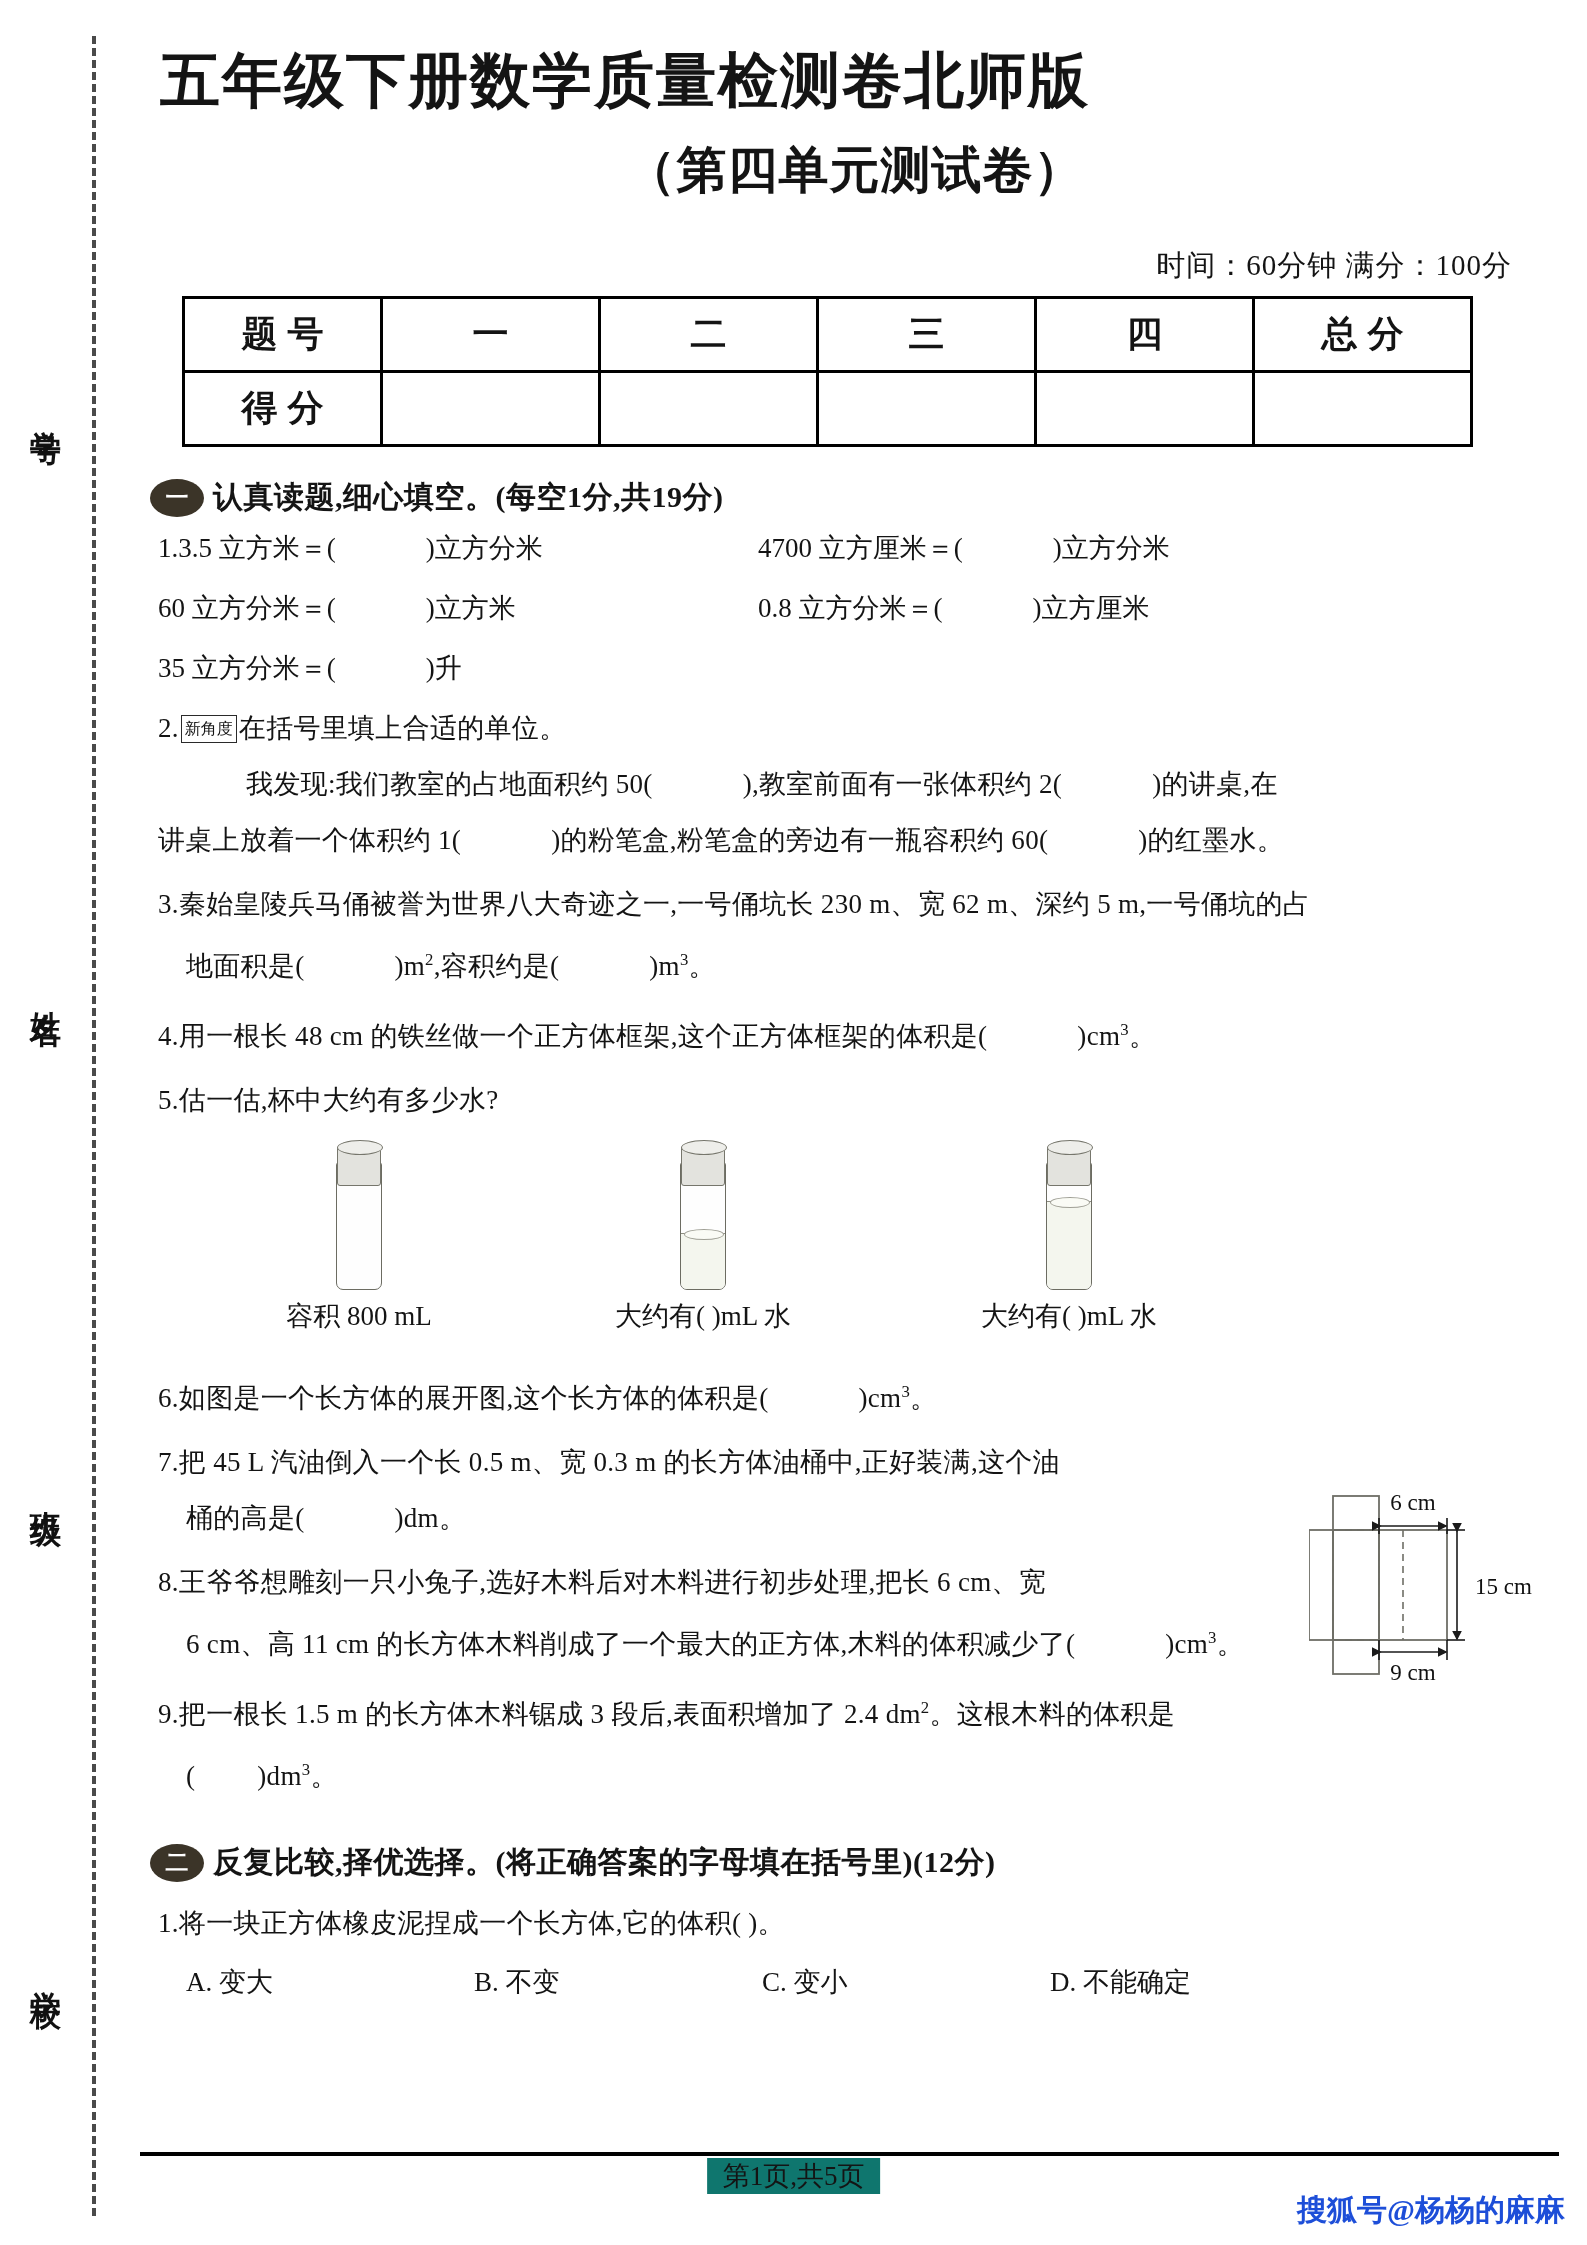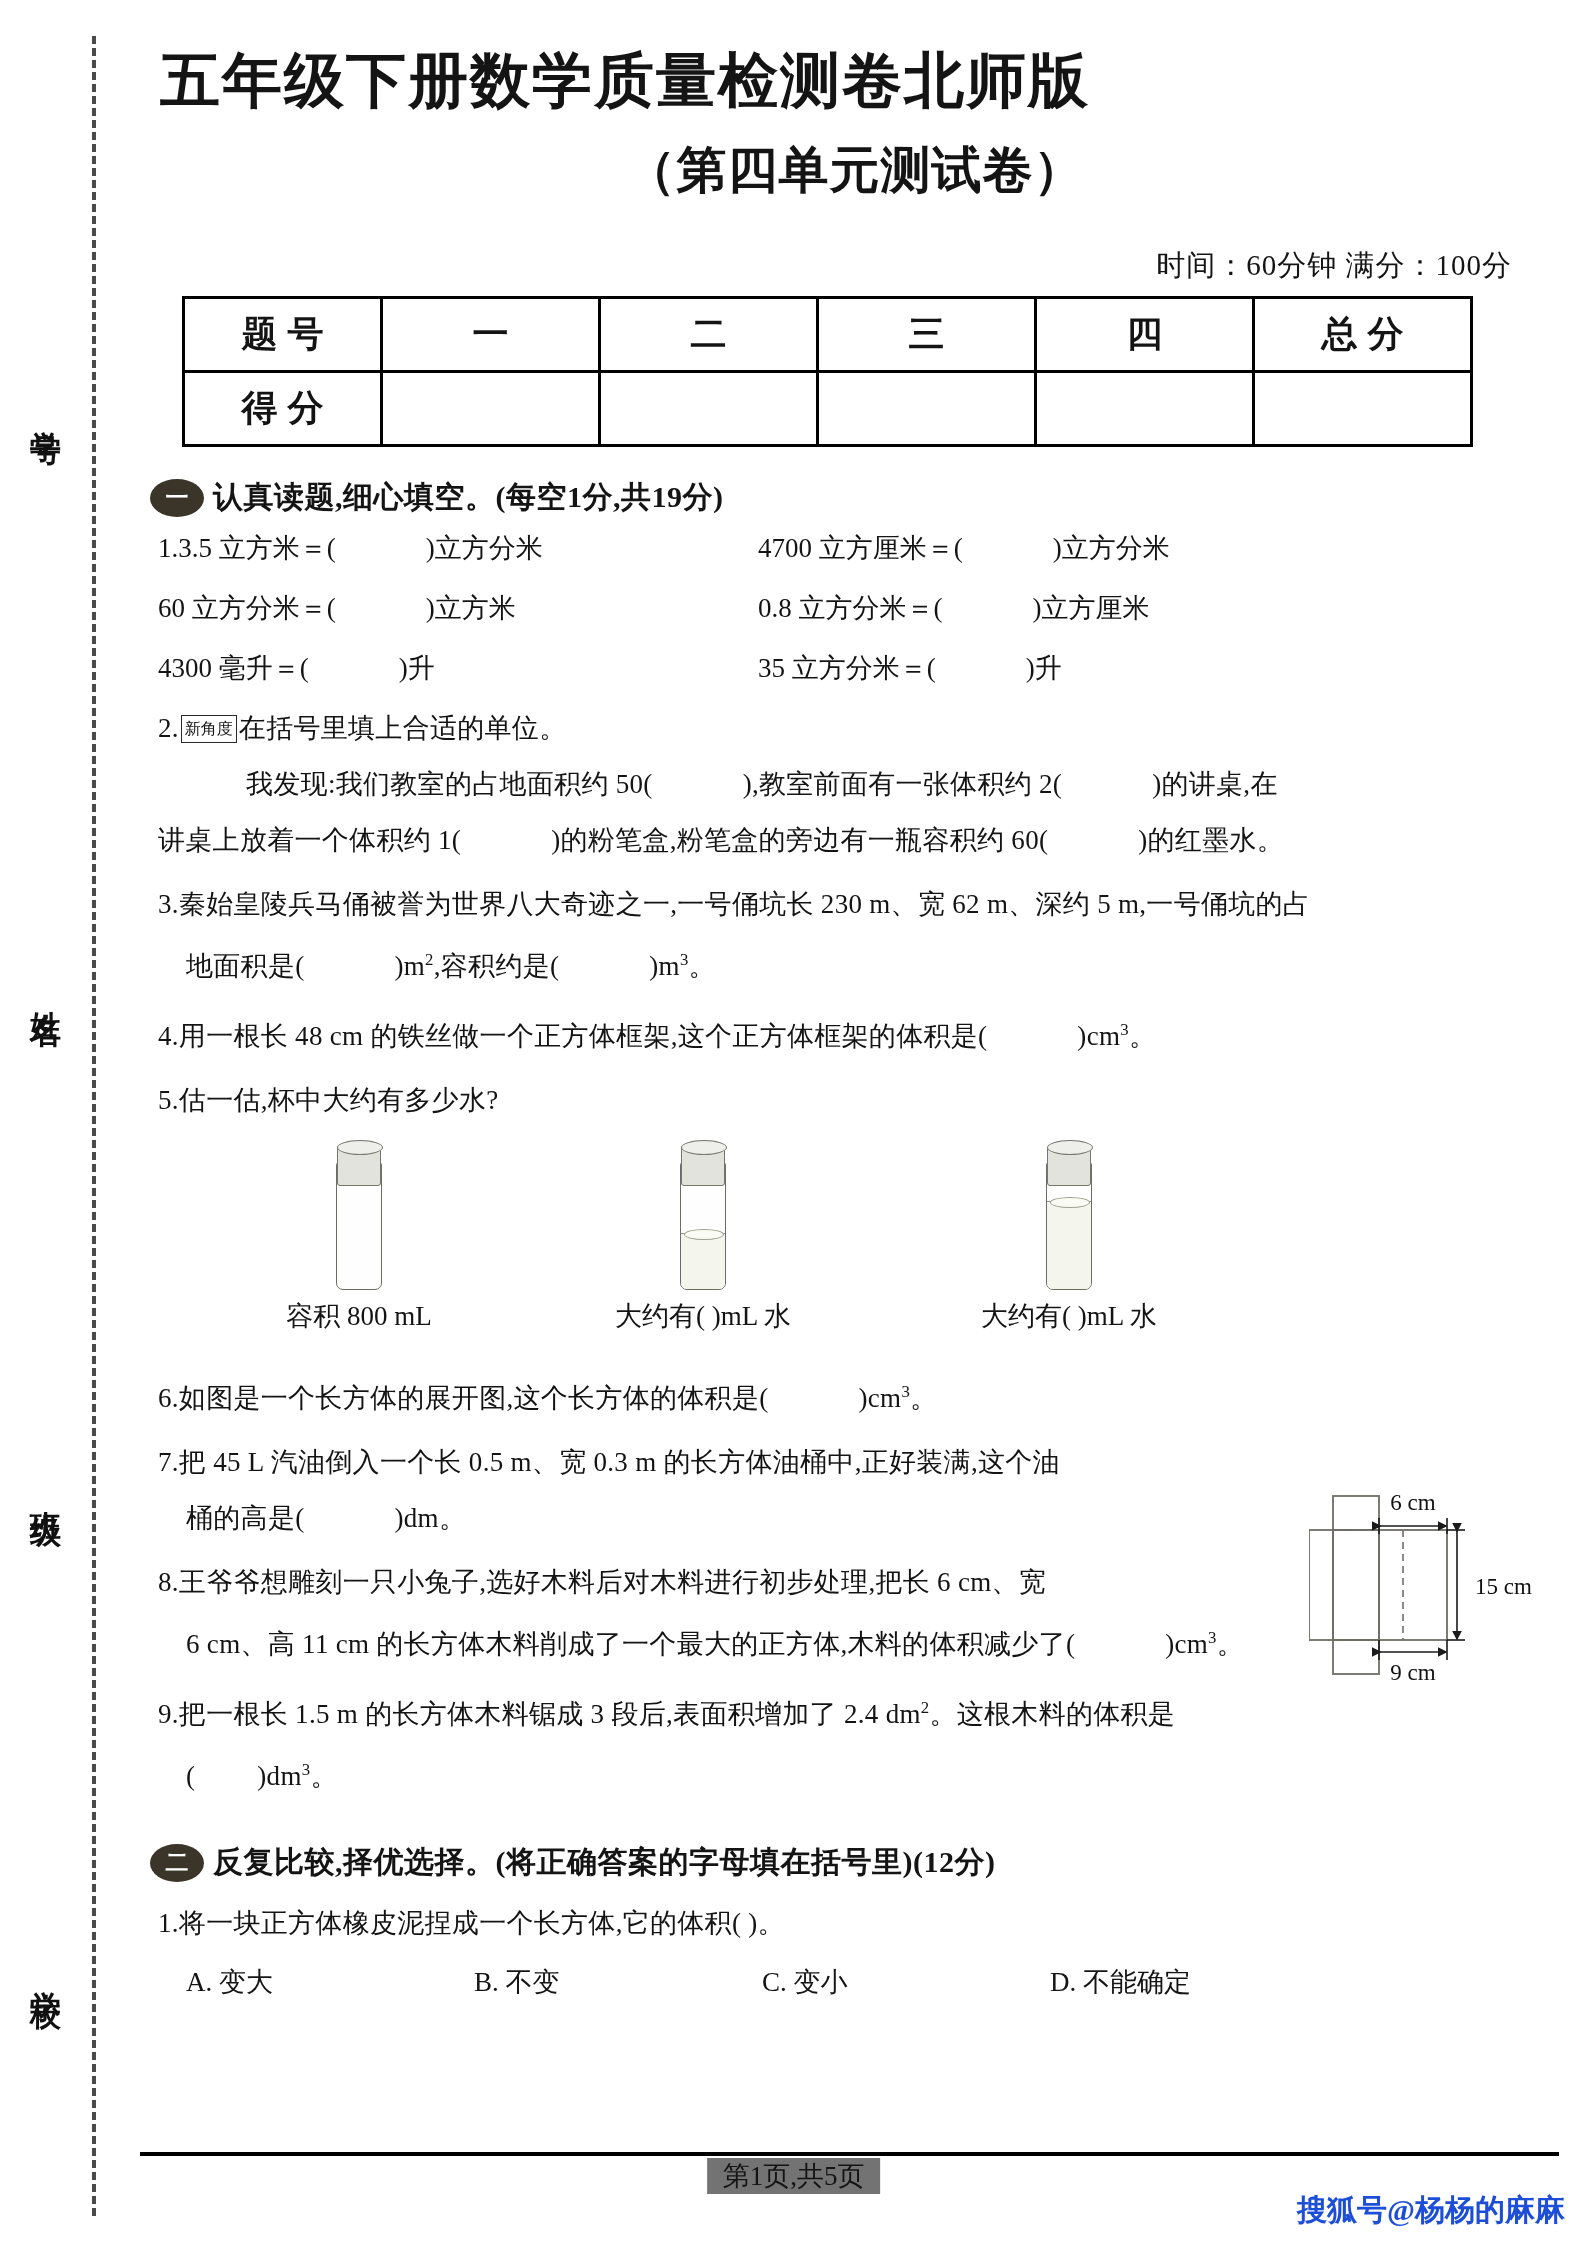--- a/index.html
+++ b/index.html
@@ -255,21 +255,21 @@
     top: 2152px;
     height: 4px;
     background: #000;
   }
   .footer-page {
     position: absolute;
     left: 50%;
     transform: translateX(-50%);
     top: 2158px;
     font-size: 27px;
-    background: #737373;
+    background: #0f766e;
     padding: 0 16px;
   }
   .watermark {
     position: absolute;
     right: 22px; top: 2190px;
     font-size: 30px;
     font-weight: 700;
     color: #1d4ed8;
     white-space: nowrap;
   }
@@ -318,21 +318,20 @@
     <div class="section">
       <div class="sec-badge">一</div>
       <div class="sec-text">认真读题,细心填空。(每空1分,共19分)</div>
     </div>
 
     <div class="conv-grid">
       <div class="c first-cell"><span>1.</span><span>3.5 立方米＝(</span><span class="blank"></span><span>)立方分米</span></div>
       <div class="c"><span>4700 立方厘米＝(</span><span class="blank"></span><span>)立方分米</span></div>
       <div class="c"><span class="indent"></span><span>60 立方分米＝(</span><span class="blank"></span><span>)立方米</span></div>
       <div class="c"><span>0.8 立方分米＝(</span><span class="blank"></span><span>)立方厘米</span></div>
-      <div class="c"><span class="indent"></span><span>4300 毫升＝(</span><span class="blank"></span><span>)升</span></div>
       <div class="c"><span>35 立方分米＝(</span><span class="blank"></span><span>)升</span></div>
     </div>
 
     <div class="q">
       <div><span>2.</span><span class="tag">新角度</span><span>在括号里填上合适的单位。</span></div>
       <div><span class="indent-wide"></span><span>我发现:我们教室的占地面积约 50(</span><span class="blank"></span><span>),教室前面有一张体积约 2(</span><span class="blank"></span><span>)的讲桌,在</span></div>
       <div><span>讲桌上放着一个体积约 1(</span><span class="blank"></span><span>)的粉笔盒,粉笔盒的旁边有一瓶容积约 60(</span><span class="blank"></span><span>)的红墨水。</span></div>
     </div>
 
     <div class="q">

